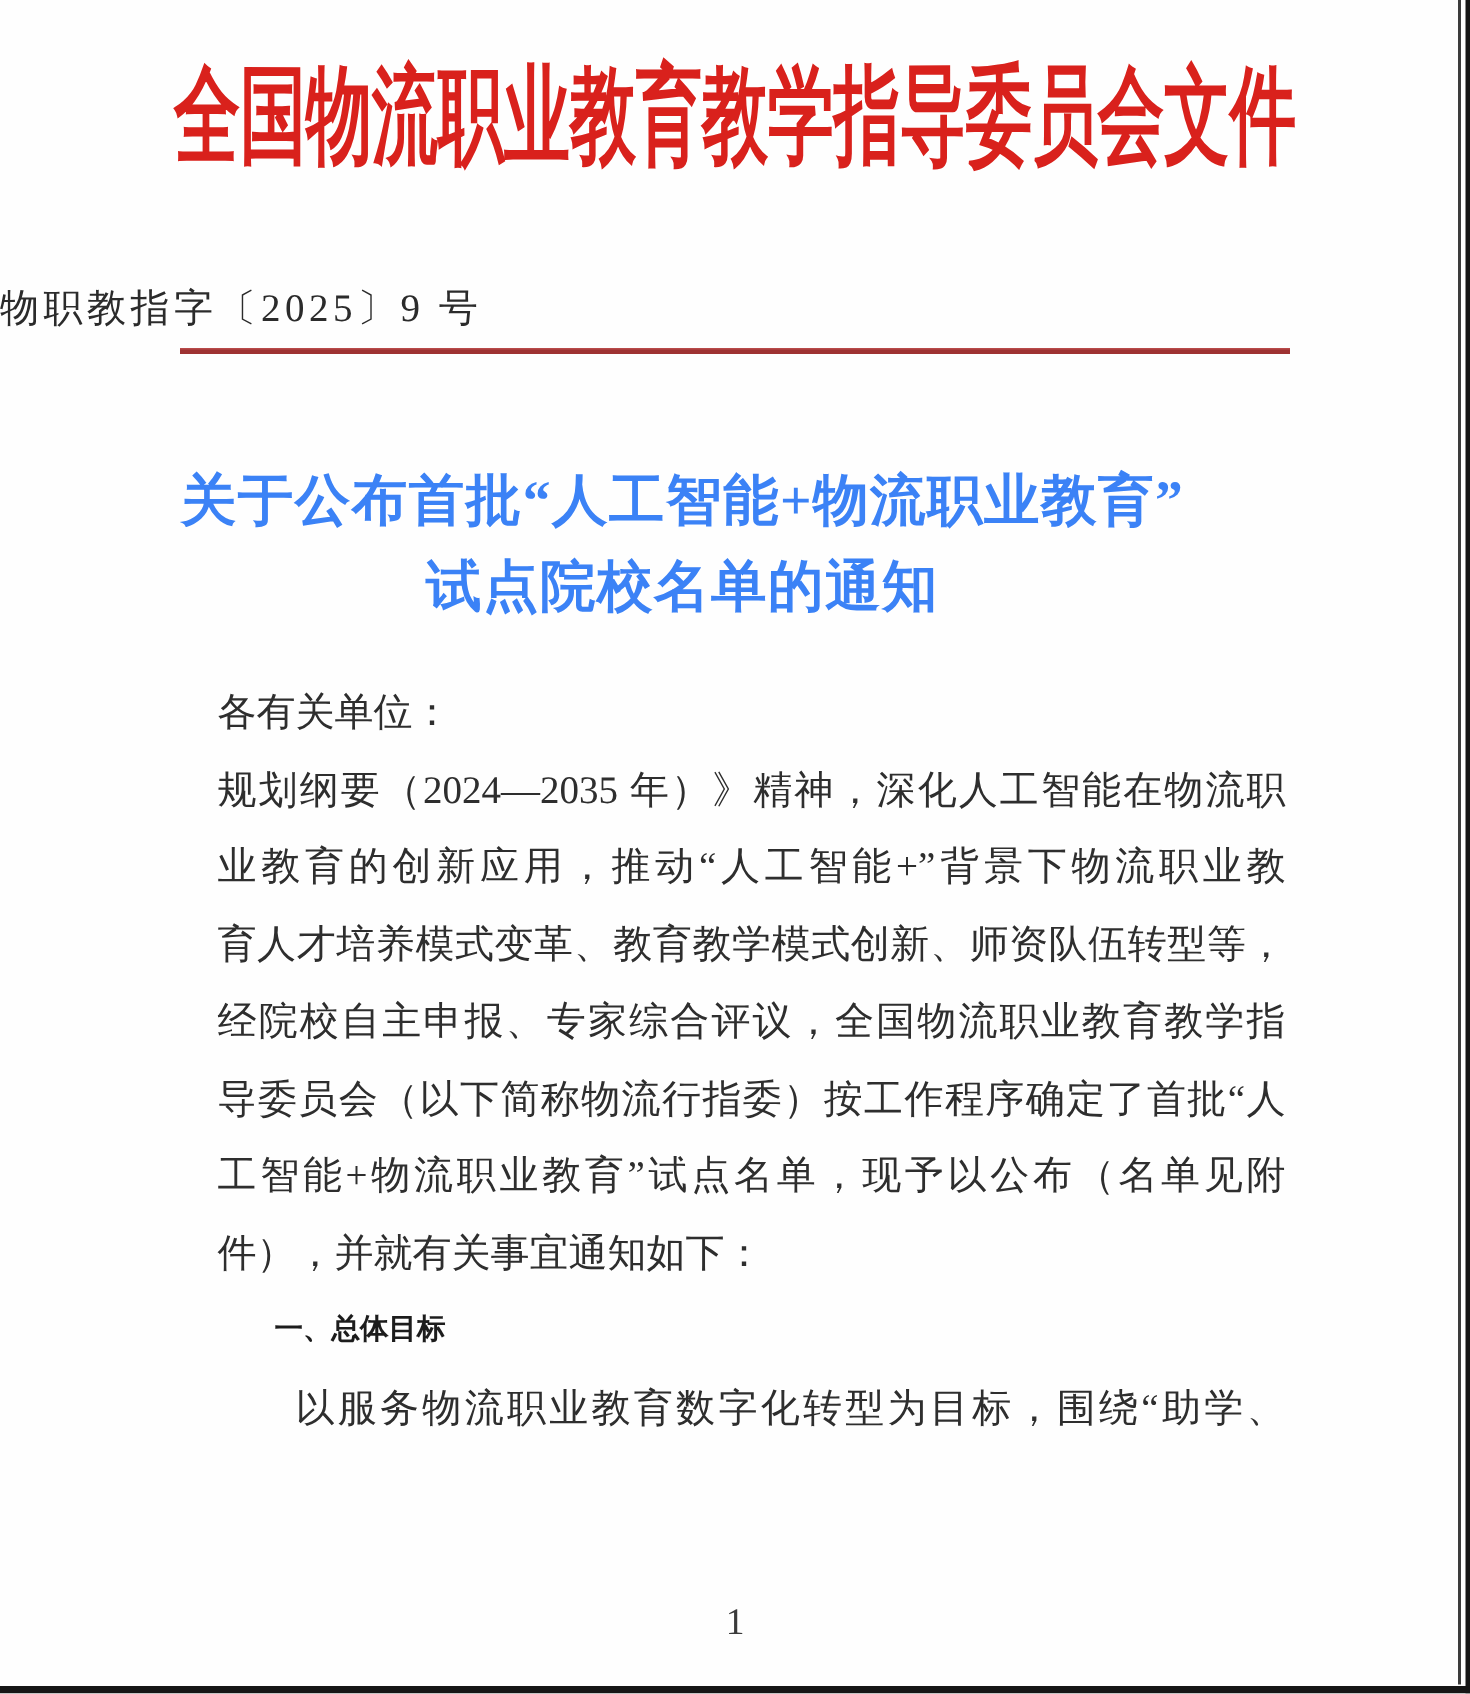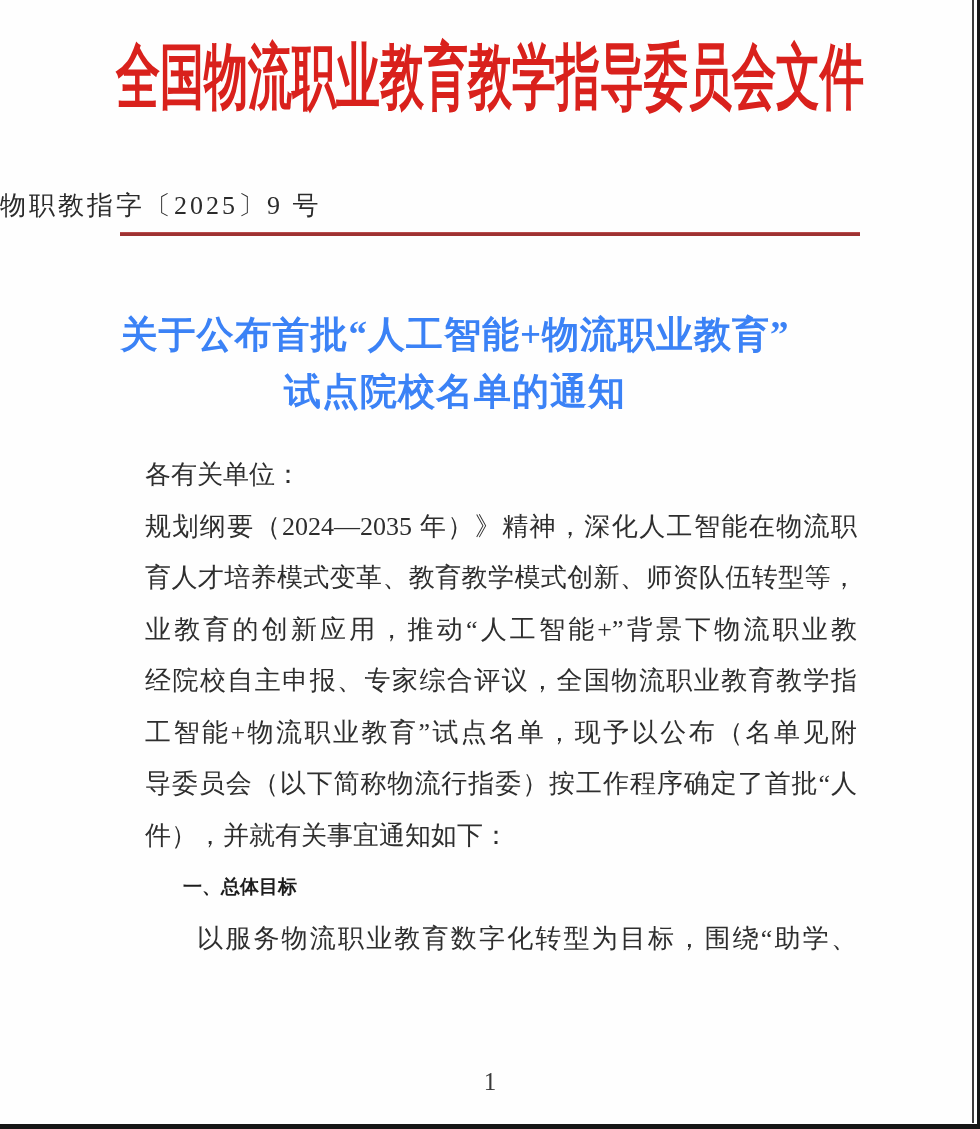--- a/index.html
+++ b/index.html
@@ -103,25 +103,25 @@
   <div class="red-line"></div>
 
   <div class="doc-title">
     <div>关于公布首批“人工智能+物流职业教育”</div>
     <div>试点院校名单的通知</div>
   </div>
 
   <div class="body-lines">
       <div class="bline">各有关单位：</div>
       <div class="bline fill">规划纲要（2024—2035 年）》精神，深化人工智能在物流职</div>
+      <div class="bline fill">业教育的创新应用，推动“人工智能+”背景下物流职业教</div>
       <div class="bline fill">育人才培养模式变革、教育教学模式创新、师资队伍转型等，</div>
-      <div class="bline fill">业教育的创新应用，推动“人工智能+”背景下物流职业教</div>
       <div class="bline fill">经院校自主申报、专家综合评议，全国物流职业教育教学指</div>
+      <div class="bline fill">导委员会（以下简称物流行指委）按工作程序确定了首批“人</div>
       <div class="bline fill">工智能+物流职业教育”试点名单，现予以公布（名单见附</div>
-      <div class="bline fill">导委员会（以下简称物流行指委）按工作程序确定了首批“人</div>
       <div class="bline">件），并就有关事宜通知如下：</div>
       <div class="bline indent bold-sans">一、总体目标</div>
       <div class="bline fill indent">以服务物流职业教育数字化转型为目标，围绕“助学、</div>
     </div>
 
   <div class="page-number">1</div>
 
   <div class="edge-right-inner"></div>
   <div class="edge-right-outer"></div>
   <div class="edge-bottom"></div>

